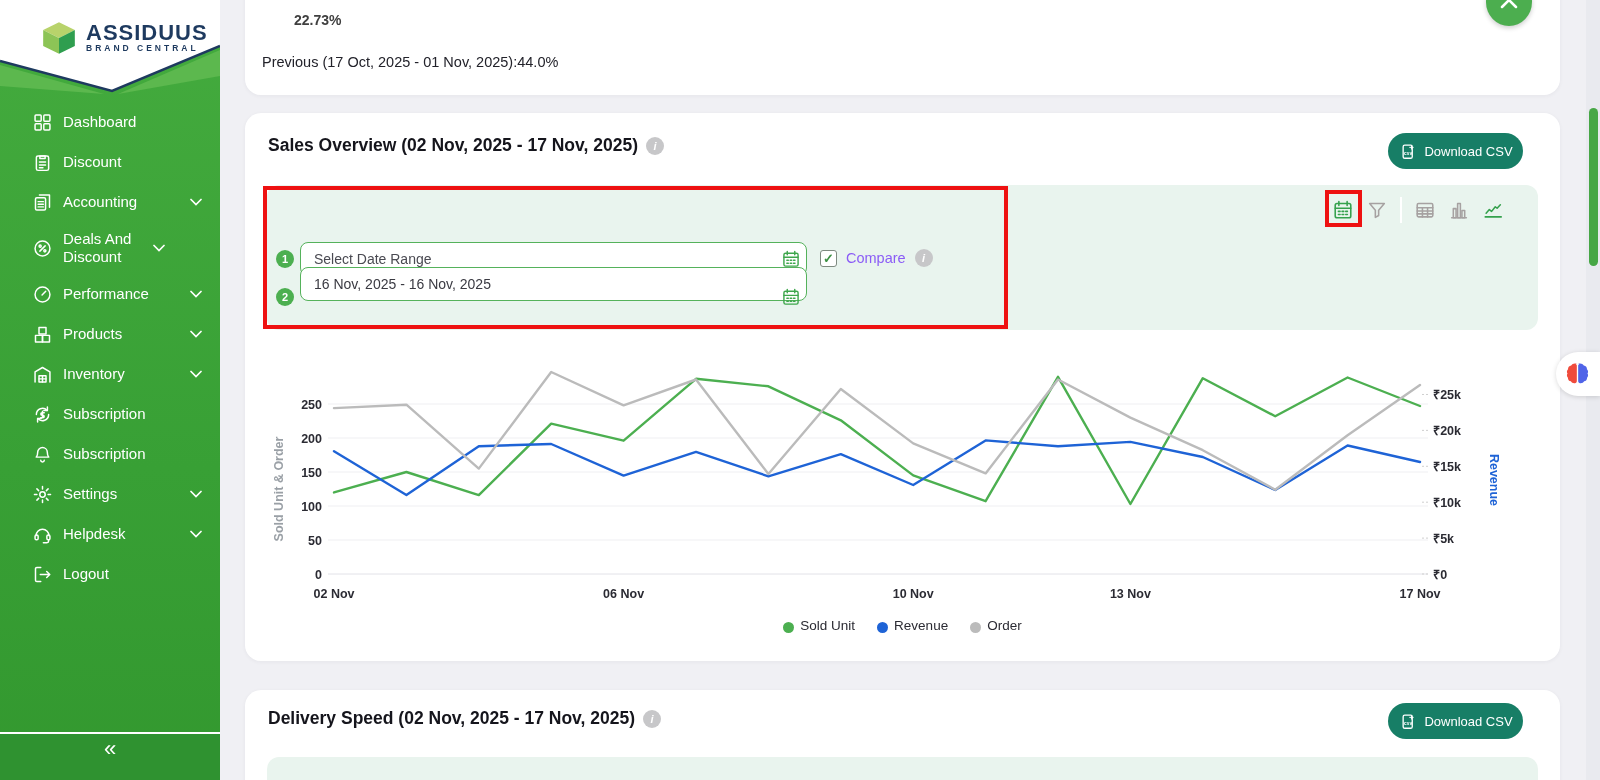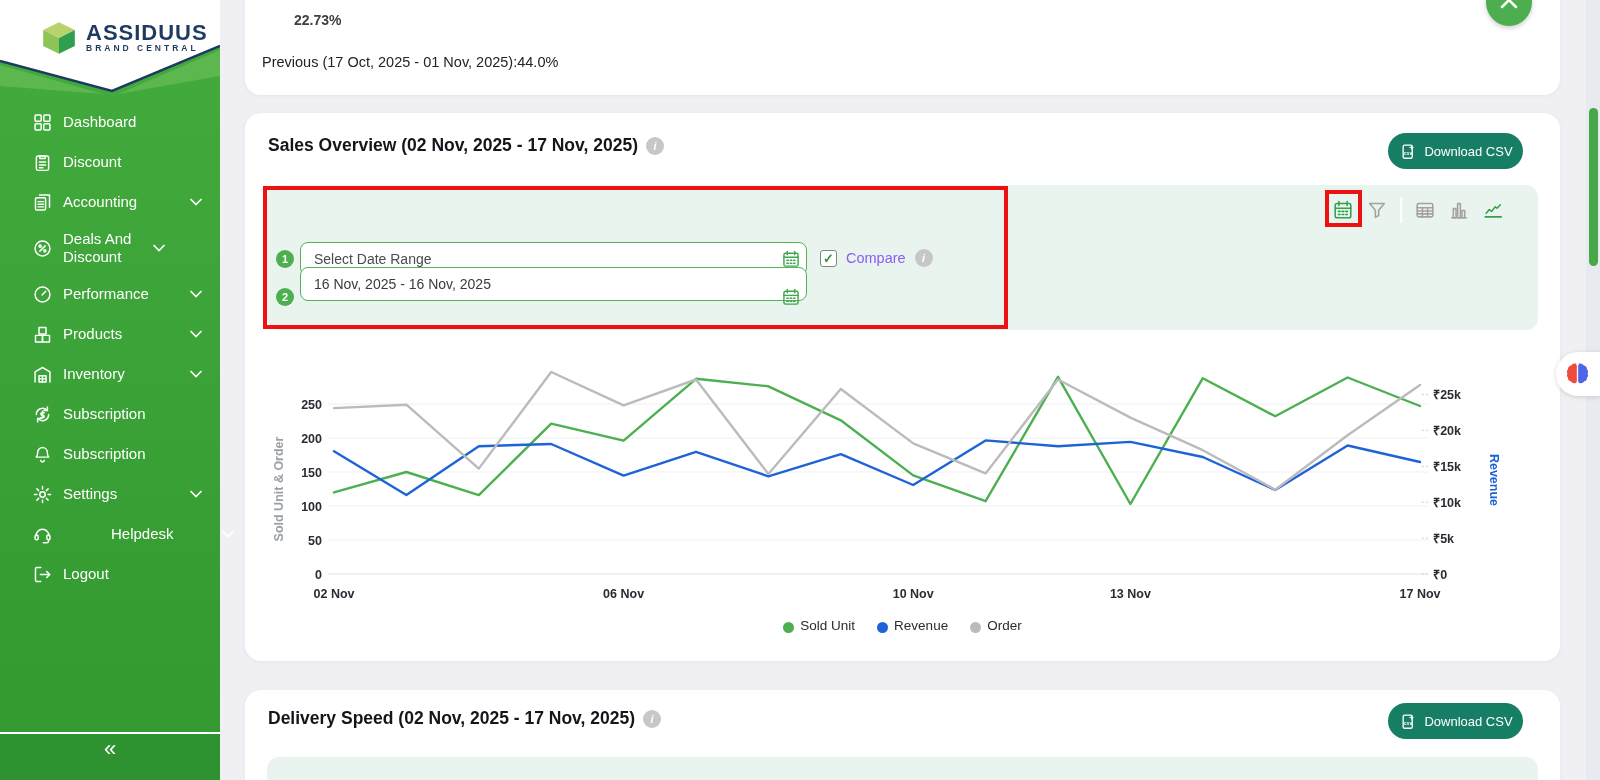--- a/index.html
+++ b/index.html
@@ -225,21 +225,21 @@
               <path d="M12 2.8v2.8M12 18.4v2.8M2.8 12h2.8M18.4 12h2.8M5.6 5.6l2 2M16.4 16.4l2 2M18.4 5.6l-2 2M7.6 16.4l-2 2"></path>
             </svg>
           </span>
           <span class="nav-label">Settings</span>
           <span class="nav-chev">
             <svg viewBox="0 0 12 8">
               <path d="M1 1.5l5 5 5-5" stroke="#fff" stroke-width="1.7" fill="none" stroke-linecap="round"></path>
             </svg>
           </span>
         </div>
-        <div class="nav-item" style="height: 40px; gap: 48px;">
+        <div class="nav-item" style="height: 40px;">
           <span class="nav-ico">
             <svg viewBox="0 0 24 24" fill="none" stroke="currentColor" stroke-width="1.7" stroke-linecap="round" stroke-linejoin="round">
               <path d="M4.5 13.5a7.5 7.5 0 0 1 15 0"></path>
               <rect x="3.5" y="12.5" width="3.5" height="5.5" rx="1.5"></rect>
               <rect x="17" y="12.5" width="3.5" height="5.5" rx="1.5"></rect>
               <path d="M19 18v1.3a2 2 0 0 1-2 2h-4"></path>
             </svg>
           </span>
           <span class="nav-label">Helpdesk</span>
           <span class="nav-chev">

